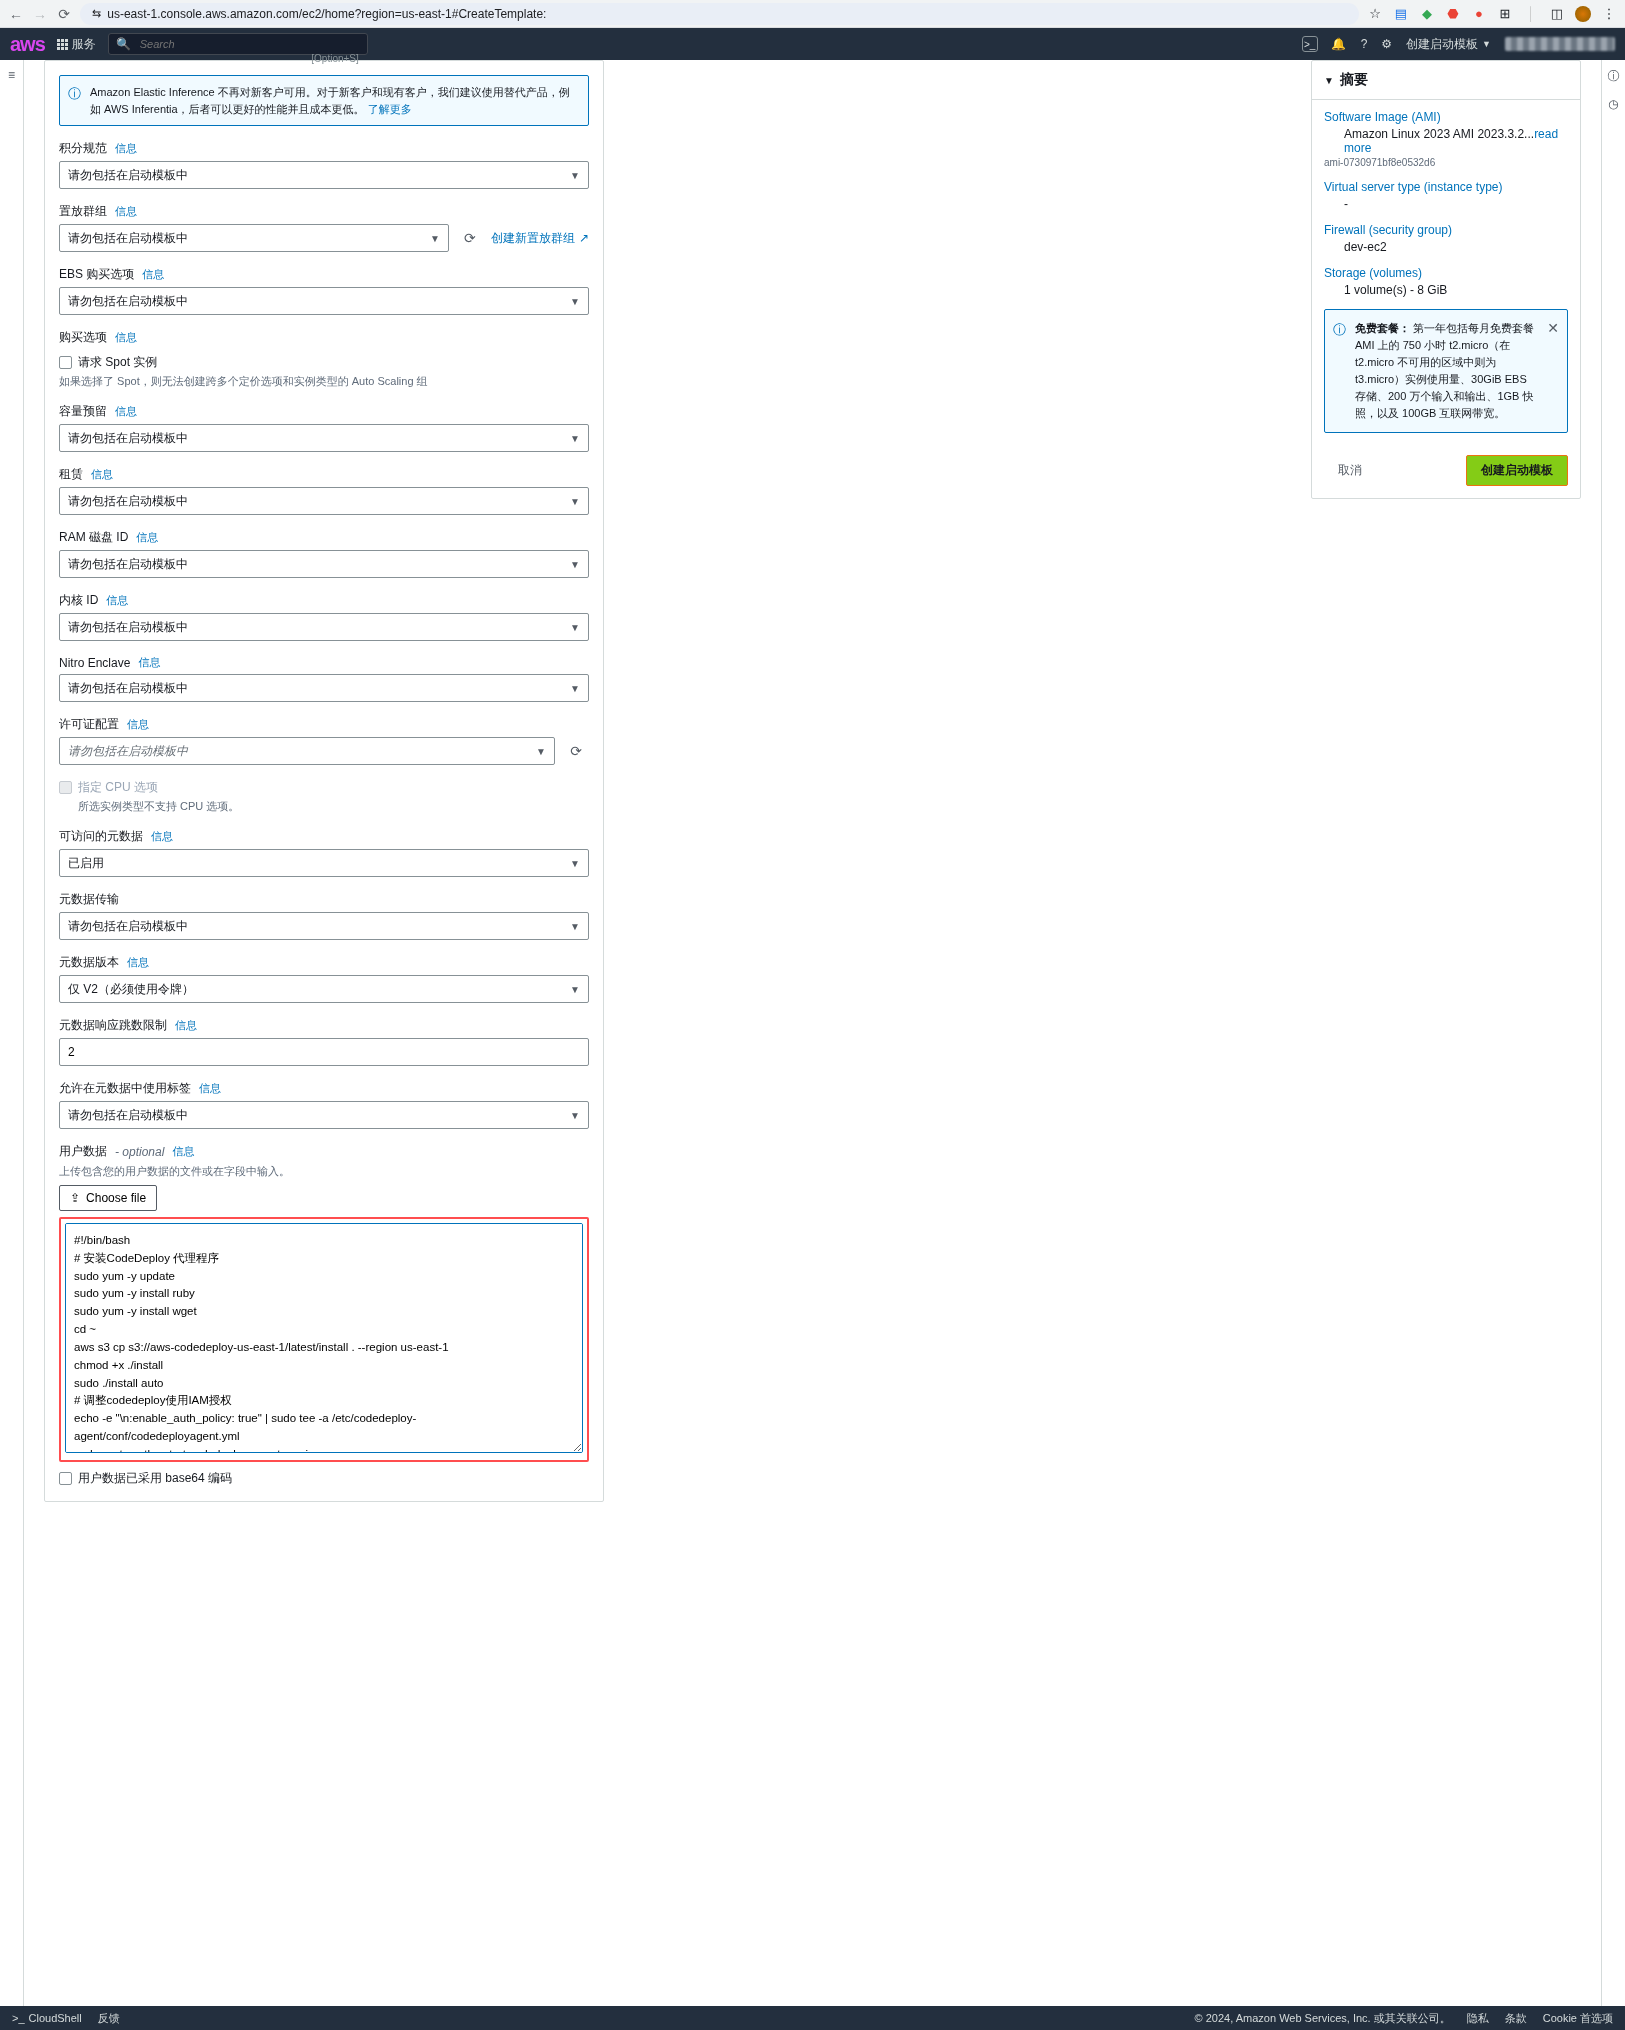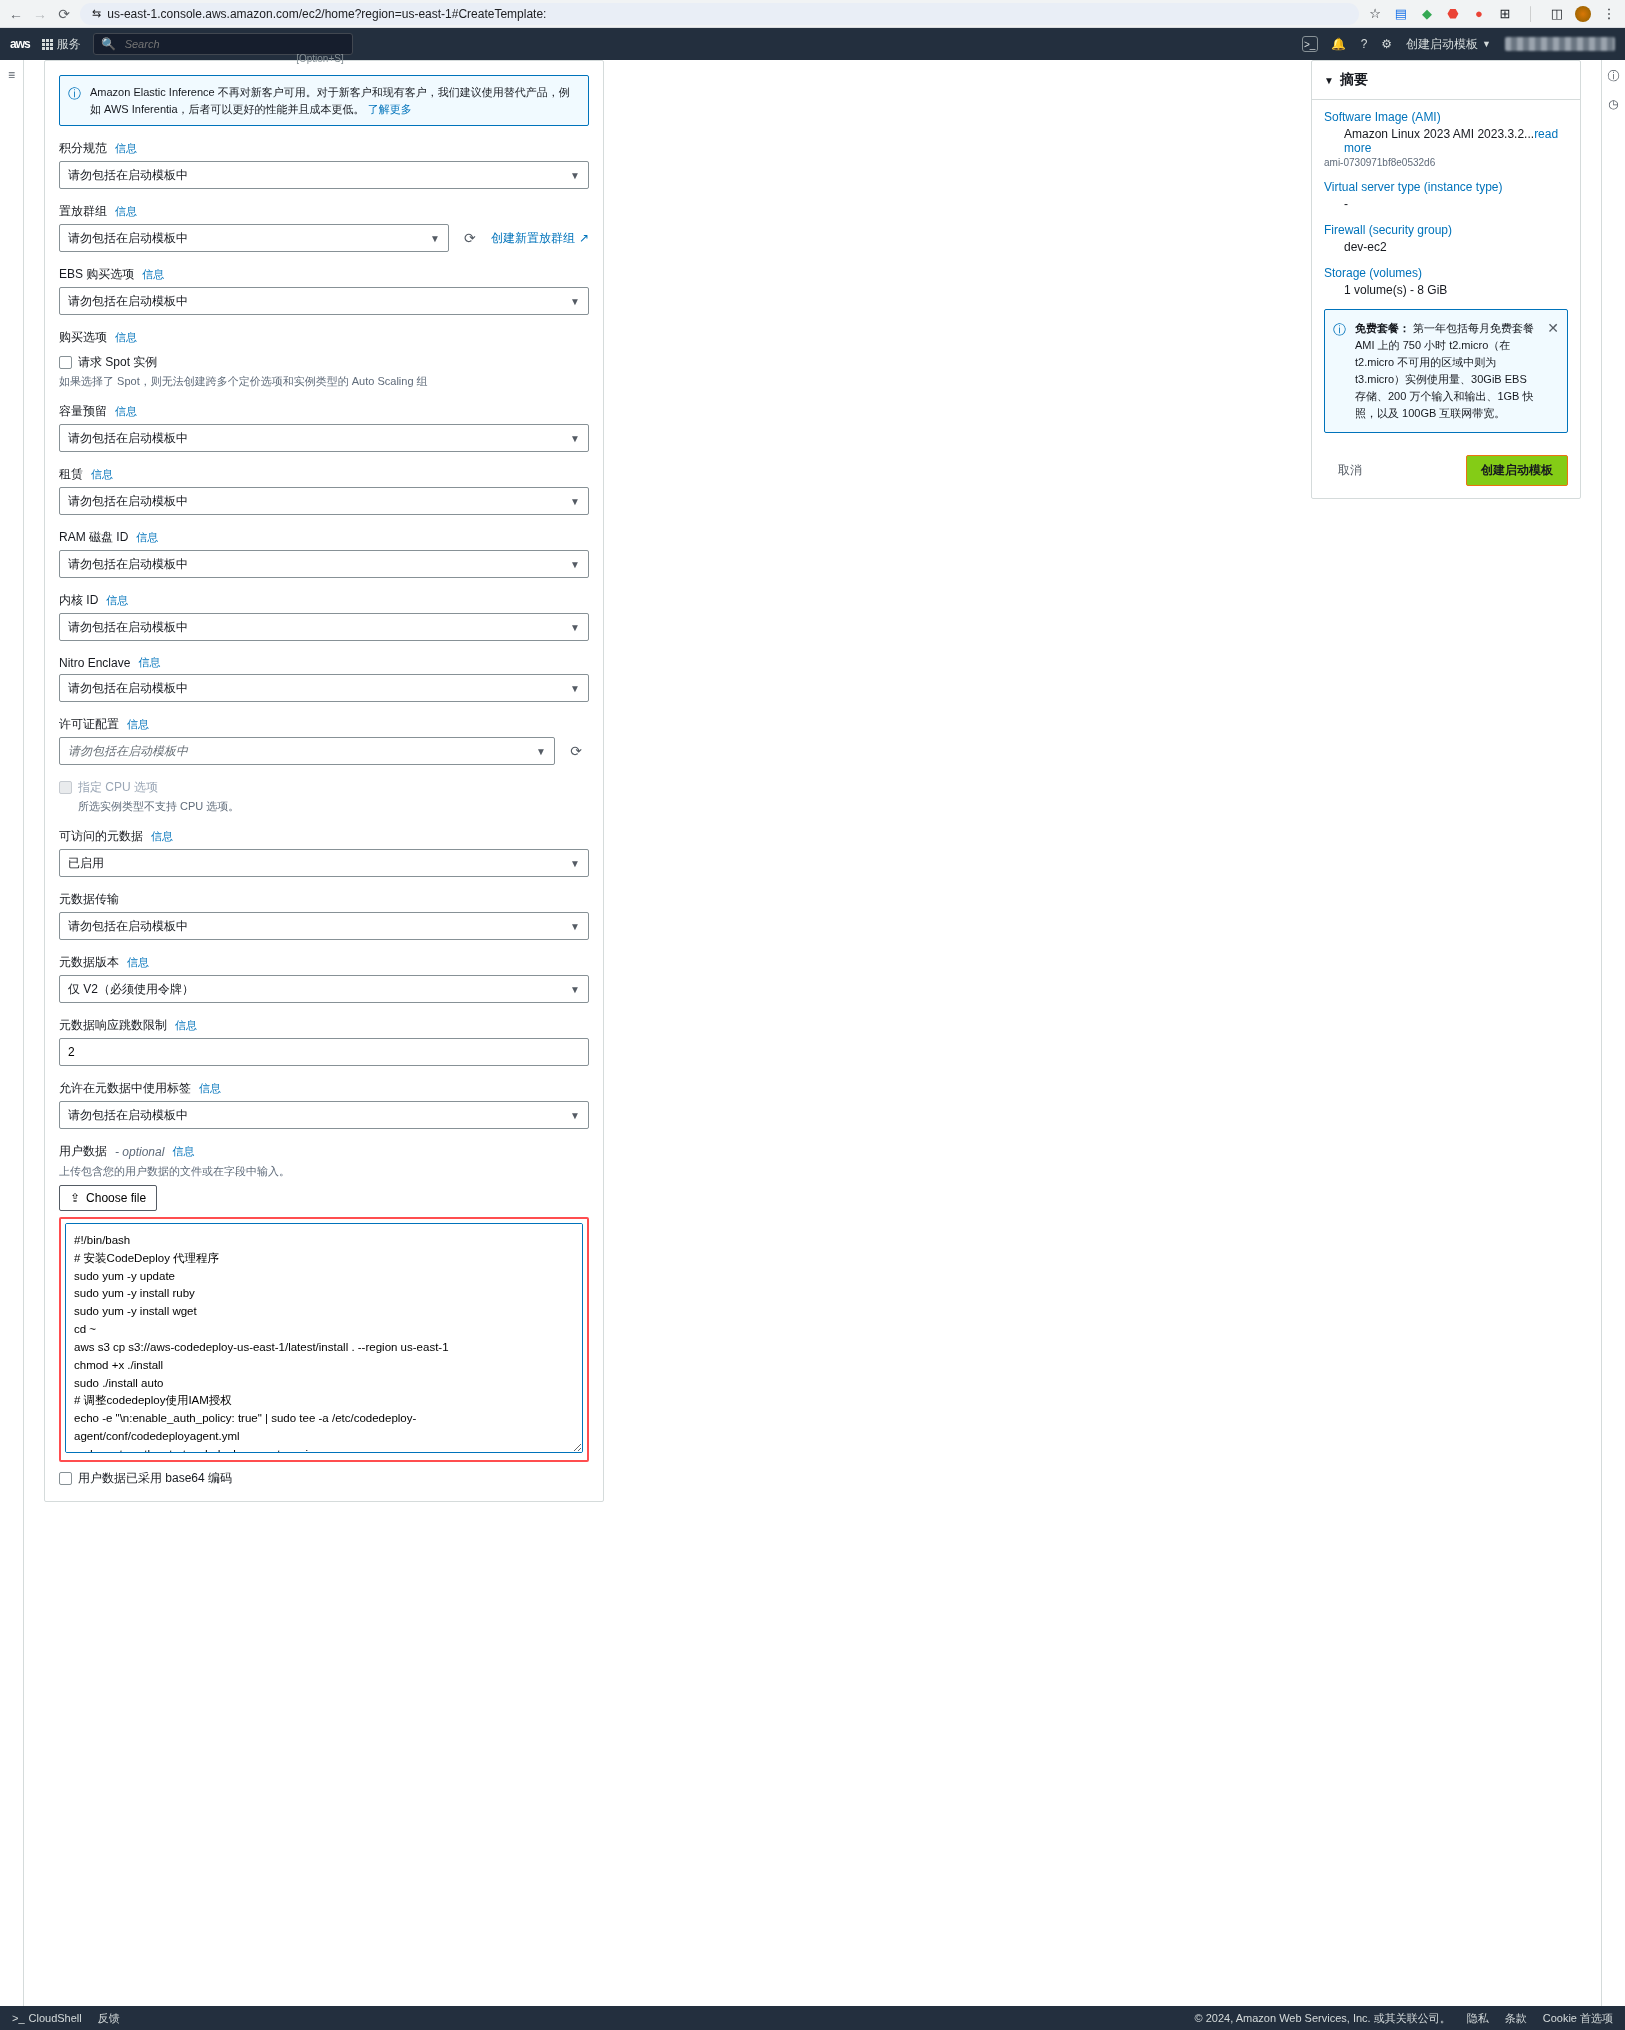--- a/index.html
+++ b/index.html
@@ -19,21 +19,21 @@
   body { margin:0; font-family: "Amazon Ember","Helvetica Neue",Arial,sans-serif; font-size:12px; color:var(--text); background:#fff; }
   
   .browser-bar { height:28px; background:#f1f3f4; display:flex; align-items:center; padding:0 8px; gap:8px; border-bottom:1px solid #dadce0;}
   .browser-bar .nav-icon { width:16px; text-align:center; color:#5f6368; font-size:14px; line-height:1;}
   .browser-bar .url { flex:1; background:#e9eef6; border-radius:14px; padding:4px 12px; font-size:12px; color:#202124; display:flex; align-items:center; gap:6px;}
   .browser-bar .right-icons { display:flex; gap:10px; align-items:center;}
   .right-icons span { width:16px; height:16px; display:inline-flex; align-items:center; justify-content:center; font-size:13px;}
   .ext-avatar { width:18px;height:18px;border-radius:50%; background:radial-gradient(circle,#d97706,#8b5e00);}
   
   .aws-nav { background:var(--aws-dark); height:32px; display:flex; align-items:center; padding:0 10px; gap:12px; color:#d5dbdb;}
-  .aws-logo { font-weight:bold; color:#ffffff; font-size:12px; letter-spacing:-1px;}
+  .aws-logo { font-weight:bold; color:#d946ef; font-size:20px; letter-spacing:-1px;}
   .aws-nav .services { display:flex; align-items:center; gap:4px; font-size:12px;}
   .aws-nav .grid-icon { display:inline-grid; grid-template-columns:repeat(3,3px); grid-template-rows:repeat(3,3px); gap:1px;}
   .aws-nav .grid-icon i { background:#d5dbdb; width:3px;height:3px;}
   .aws-nav .search { flex:0 0 260px; background:var(--aws-darker); border:1px solid #414750; border-radius:3px; height:22px; display:flex; align-items:center; padding:0 8px; gap:6px; color:#879196; position:relative;}
   .aws-nav .search input { background:transparent; border:0; outline:0; color:#d5dbdb; font-size:11px; font-style:italic; flex:1;}
   .aws-nav .search .kbd { font-size:10px; color:#879196;margin-top:28px;}
   .aws-nav .spacer { flex:1;}
   .aws-nav .nav-right { display:flex; align-items:center; gap:14px; font-size:12px;}
   .aws-nav .nav-right .icon { width:16px;height:16px; display:inline-flex; align-items:center;justify-content:center; border:1px solid #879196;border-radius:3px; font-size:10px;}
   .aws-nav .region { display:flex;align-items:center; gap:4px;}

